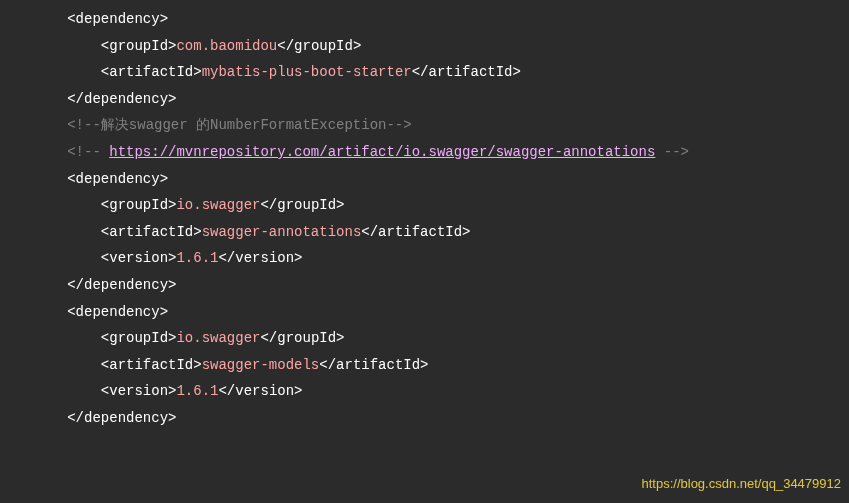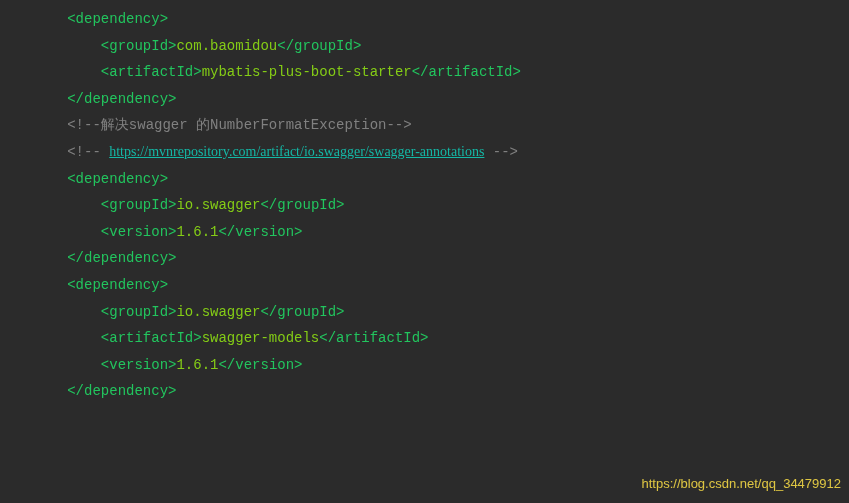--- a/index.html
+++ b/index.html
@@ -15,24 +15,24 @@
     position: relative;
   }
   .editor {
     padding: 6px 0 6px 0;
     color: #a9b7c6;
   }
   .line {
     white-space: pre;
     padding-left: 0;
   }
-  .tag { color: #22c55e; }
-  .text { color: #84cc16; }
+  .tag { color: #ffffff; }
+  .text { color: #fca5a5; }
   .comment { color: #808080; }
-  .comment-link { color: #14b8a6; text-decoration: underline; font-family: Liberation Serif, serif; }
+  .comment-link { color: #f0abfc; text-decoration: underline; }
   .watermark {
     position: absolute;
     right: 8px;
     bottom: 6px;
     color: #fde047;
     font-family: Arial, sans-serif;
     font-size: 13px;
     opacity: 0.85;
   }
 </style>
@@ -45,20 +45,21 @@
 <div class="line"><span>            </span><span class="tag">&lt;groupId&gt;</span><span class="text">com.baomidou</span><span class="tag">&lt;/groupId&gt;</span></div>
 <div class="line"><span>            </span><span class="tag">&lt;artifactId&gt;</span><span class="text">mybatis-plus-boot-starter</span><span class="tag">&lt;/artifactId&gt;</span></div>
 <div class="line"><span>        </span><span class="tag">&lt;/dependency&gt;</span></div>
 
 <div class="line"><span>        </span><span class="comment">&lt;!--</span><span class="comment">解决swagger 的NumberFormatException</span><span class="comment">--&gt;</span></div>
 
 <div class="line"><span>        </span><span class="comment">&lt;!-- </span><span class="comment-link">https://mvnrepository.com/artifact/io.swagger/swagger-annotations</span><span class="comment"> --&gt;</span></div>
 
 <div class="line"><span>        </span><span class="tag">&lt;dependency&gt;</span></div>
 <div class="line"><span>            </span><span class="tag">&lt;groupId&gt;</span><span class="text">io.swagger</span><span class="tag">&lt;/groupId&gt;</span></div>
+<div class="line"><span>            </span><span class="tag">&lt;artifactId&gt;</span><span class="text">swagger-annotations</span><span class="tag">&lt;/artifactId&gt;</span></div>
 <div class="line"><span>            </span><span class="tag">&lt;version&gt;</span><span class="text">1.6.1</span><span class="tag">&lt;/version&gt;</span></div>
 <div class="line"><span>        </span><span class="tag">&lt;/dependency&gt;</span></div>
 
 
 <div class="line"><span>        </span><span class="tag">&lt;dependency&gt;</span></div>
 <div class="line"><span>            </span><span class="tag">&lt;groupId&gt;</span><span class="text">io.swagger</span><span class="tag">&lt;/groupId&gt;</span></div>
 <div class="line"><span>            </span><span class="tag">&lt;artifactId&gt;</span><span class="text">swagger-models</span><span class="tag">&lt;/artifactId&gt;</span></div>
 <div class="line"><span>            </span><span class="tag">&lt;version&gt;</span><span class="text">1.6.1</span><span class="tag">&lt;/version&gt;</span></div>
 <div class="line"><span>        </span><span class="tag">&lt;/dependency&gt;</span></div>
 

